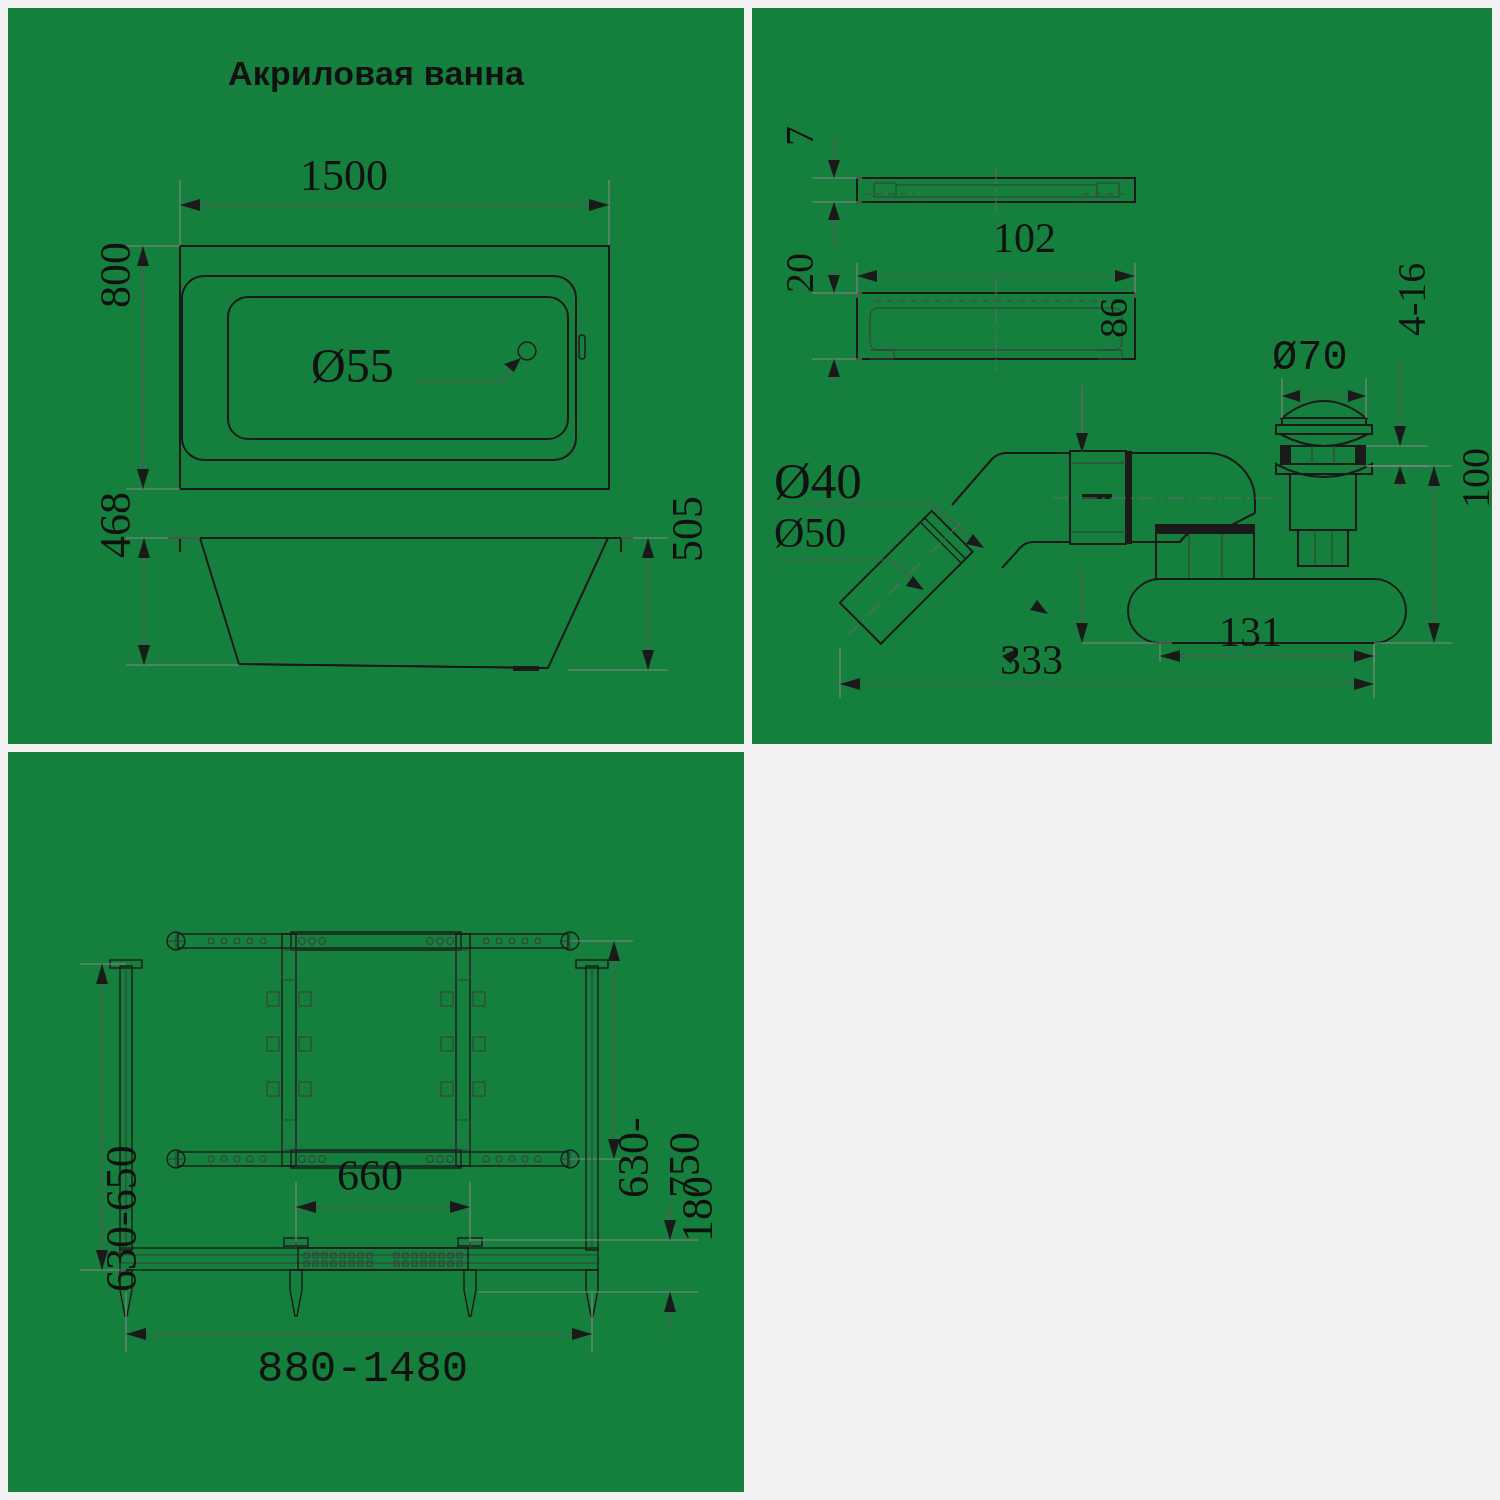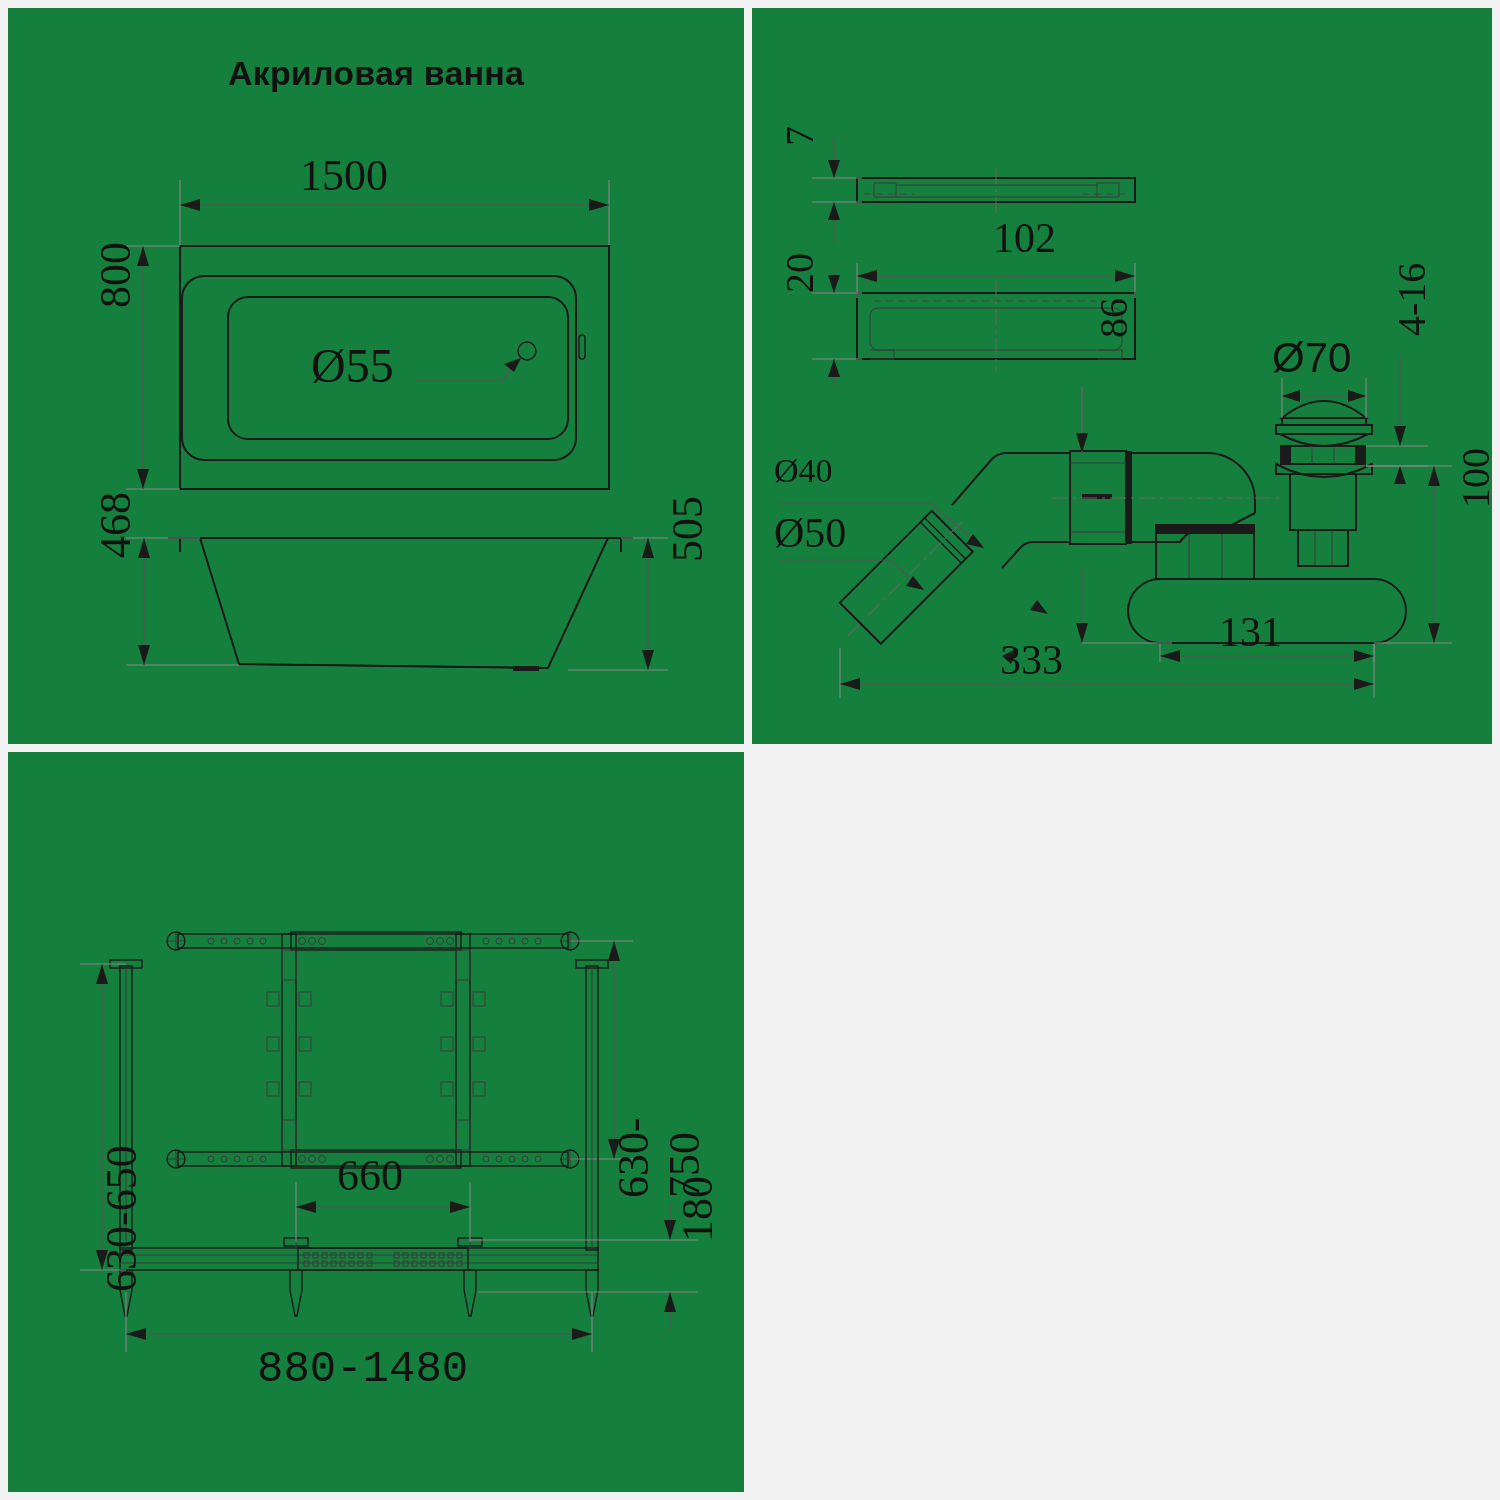--- a/index.html
+++ b/index.html
@@ -294,36 +294,36 @@
     <div style="position:absolute;left:24px;top:138px;transform:rotate(-90deg);transform-origin:left top;">
       <span style="font-family:'Liberation Serif',serif;font-size:40px;color:#111;">7</span>
     </div>
     <div style="position:absolute;left:210px;top:206px;margin-left:31px;">
       <span style="font-family:'Liberation Serif',serif;font-size:42px;color:#111;">102</span>
     </div>
     <div style="position:absolute;left:24px;top:285px;transform:rotate(-90deg);transform-origin:left top;">
       <span style="font-family:'Liberation Serif',serif;font-size:40px;color:#111;">20</span>
     </div>
     <div style="position:absolute;left:22px;top:444px;">
-      <span style="font-family:'Liberation Serif',serif;font-size:34px;color:#111;">Ø40</span>
+      <span style="font-family:'Liberation Serif',serif;font-size:51px;color:#111;">Ø40</span>
     </div>
     <div style="position:absolute;left:22px;top:501px;">
       <span style="font-family:'Liberation Serif',serif;font-size:42px;color:#111;">Ø50</span>
     </div>
     <div style="position:absolute;left:338px;top:330px;transform:rotate(-90deg);transform-origin:left top;">
       <span style="font-family:'Liberation Serif',serif;font-size:40px;color:#111;">86</span>
     </div>
     <div style="position:absolute;left:248px;top:628px;">
       <span style="font-family:'Liberation Serif',serif;font-size:42px;color:#111;">333</span>
     </div>
     <div style="position:absolute;left:467px;top:600px;">
       <span style="font-family:'Liberation Serif',serif;font-size:42px;color:#111;">131</span>
     </div>
     <div style="position:absolute;left:520px;top:326px;">
-      <span style="font-family:Liberation Sans, sans-serif;font-size:42px;color:#111;">Ø70</span>
+      <span style="font-family:Liberation Mono, monospace;font-size:42px;color:#111;">Ø70</span>
     </div>
     <div style="position:absolute;left:636px;top:328px;transform:rotate(-90deg);transform-origin:left top;">
       <span style="font-family:'Liberation Serif',serif;font-size:40px;color:#111;">4-16</span>
     </div>
     <div style="position:absolute;left:700px;top:500px;transform:rotate(-90deg);transform-origin:left top;">
       <span style="font-family:'Liberation Serif',serif;font-size:40px;color:#111;">100</span>
     </div>
   </div>
 
   <div class="panel" id="panel-frame">

